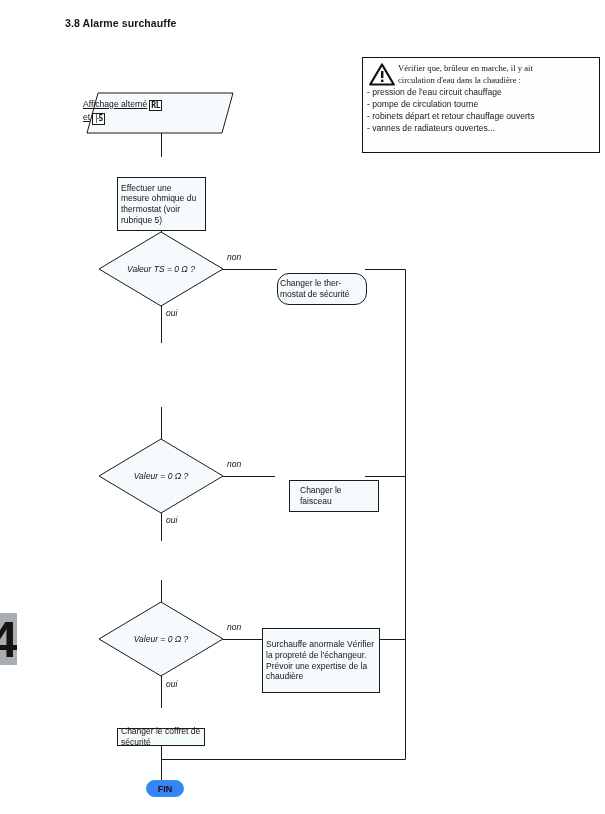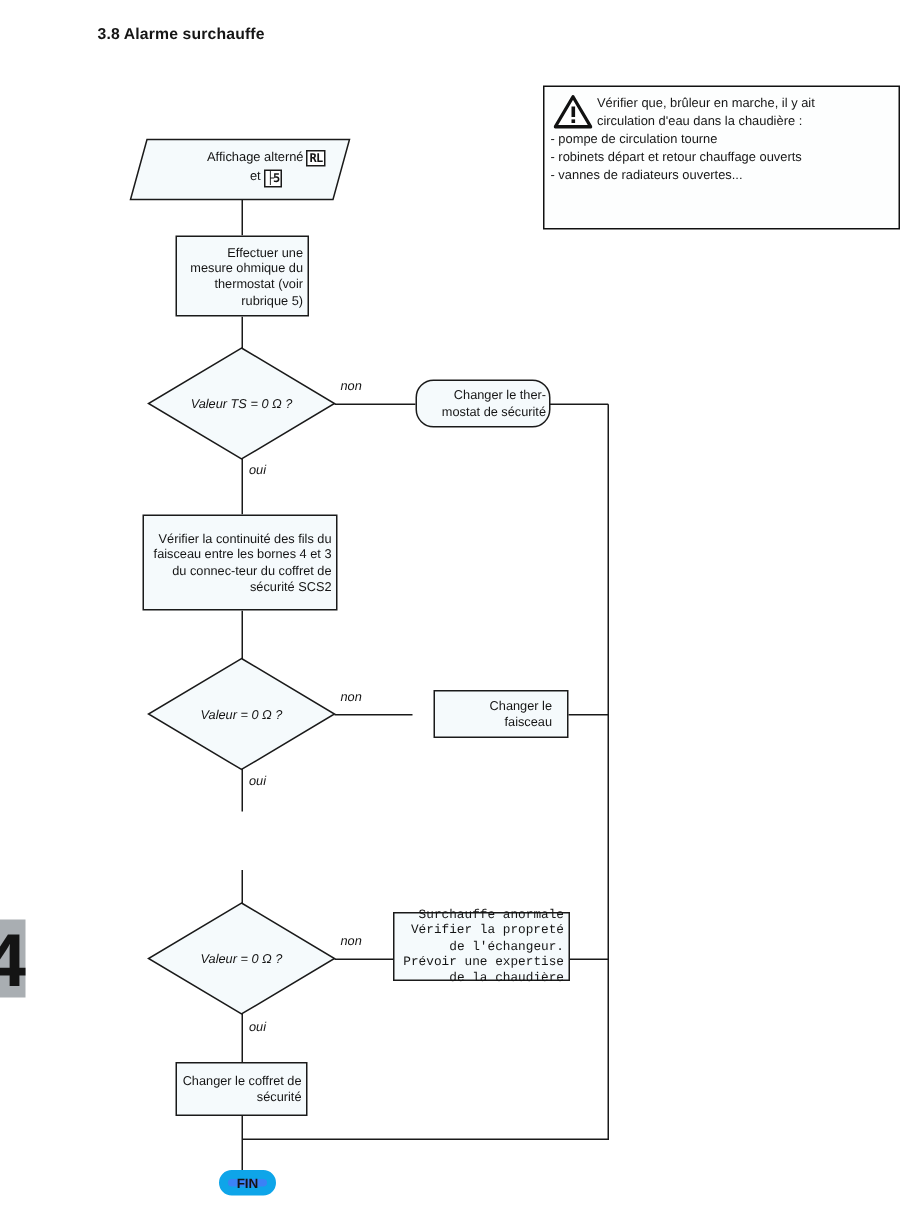--- a/index.html
+++ b/index.html
@@ -11,45 +11,45 @@
     position:absolute;left:65px;top:17px;margin:0;
     font-size:10.5px;font-weight:bold;letter-spacing:.1px;color:#161616;
   }
   
   .warning{
     position:absolute;left:362px;top:57px;width:238px;height:96px;box-sizing:border-box;
     border:1.6px solid #111;background:#fdfefe;padding:4px 3px 0 4px;
     font-size:8.6px;line-height:1.4;color:#161616;
   }
   .warn-icon{position:absolute;left:6px;top:5px;width:26px;height:23px;}
-  .w-indent{margin-left:31px;}
+  .w-indent{margin-left:31px;font-family:Liberation Serif, serif;}
   
   .flow-svg{position:absolute;left:0;top:0;width:605px;height:814px;}
   
   .node{
     position:absolute;box-sizing:border-box;border:1px solid #1a1a1a;background:#f5fafc;
-    display:flex;align-items:center;justify-content:center;text-align:right;
-    font-size:8.5px;line-height:1.24;color:#141414;padding:1px 3px;
+    display:flex;align-items:center;justify-content:center;text-align:left;
+    font-size:8.5px;line-height:1.24;color:#141414;padding:1px 3px;margin-top:20px;
   }
   .dtext,.lbl{
     position:absolute;font-size:8.5px;color:#141414;line-height:1.2;font-style:italic;
   }
   .dtext{width:110px;text-align:center;}
   .para-text{
-    position:absolute;left:105px;top:98px;width:145px;text-align:center;
-    font-size:8.6px;line-height:1.55;color:#141414;
+    position:absolute;left:83px;top:98px;width:145px;
+    font-size:8.6px;line-height:1.55;color:#141414;text-decoration:underline;
   }
   .code{
     display:inline-block;border:1px solid #1a1a1a;background:#fff;
     font-family:"DejaVu Sans Mono",monospace;font-weight:bold;font-size:8px;
     line-height:1.15;padding:0 1px;margin-left:2px;vertical-align:-1px;letter-spacing:-.5px;
   }
   .terminator{
     position:absolute;left:146px;top:780px;width:38px;height:17px;box-sizing:border-box;
-    border:6px solid #0ea5e9;border-radius:9px;background:#3b82f6;
+    border:1px solid #0ea5e9;border-radius:9px;background:#3b82f6;
     display:flex;align-items:center;justify-content:center;
     font-size:9px;font-weight:bold;color:#141414;
   }
   
   .side-tab{
     position:absolute;left:0;top:613px;width:17px;height:52px;background:#a9aeb2;
     overflow:hidden;
   }
   .side-tab span{
     display:block;font-size:50px;line-height:50px;font-weight:bold;color:#141414;
@@ -70,20 +70,21 @@
   <div class="warning">
     <span class="warn-icon">
       <svg width="26" height="23" viewBox="0 0 26 23">
         <path d="M13 1.5 L24.8 21.5 L1.2 21.5 Z" fill="#ffffff" stroke="#111" stroke-width="2.2" stroke-linejoin="round"></path>
         <rect x="12" y="8" width="2.4" height="7" fill="#111"></rect>
         <rect x="12" y="16.6" width="2.4" height="2.4" fill="#111"></rect>
       </svg>
     </span>
     <div class="w-indent">Vérifier que, brûleur en marche, il y ait</div>
     <div class="w-indent">circulation d'eau dans la chaudière :</div>
+    <div>- pression de l'eau circuit chauffage</div>
     <div>- pompe de circulation tourne</div>
     <div>- robinets départ et retour chauffage ouverts</div>
     <div>- vannes de radiateurs ouvertes...</div>
   </div>
 
   <svg class="flow-svg">
     <g stroke="#1a1a1a" stroke-width="1" fill="none">
       <path d="M161.5 133 V157"></path>
       <path d="M161.5 211 V233"></path>
       <path d="M161.5 305 V343"></path>
@@ -110,28 +111,27 @@
 
   <div class="para-text">
     <span>Affichage alterné</span><span class="code">RL</span><br>
     <span>et</span><span class="code">├5</span>
   </div>
 
   <div class="node" style="left:117px;top:157px;width:89px;height:54px;">Effectuer une mesure ohmique du thermostat (voir rubrique 5)</div>
 
   <div class="node" style="left:277px;top:253px;width:90px;height:32px;padding:1px 2px;border-radius:12px;">Changer le ther-mostat de sécurité</div>
 
-  <div class="node" style="left:95px;top:343px;width:130px;height:64px;">Vérifier la continuité des fils du faisceau entre les bornes 4 et 3 du connec-teur du coffret de sécurité SCS2</div>
 
   <div class="node" style="left:289px;top:460px;width:90px;height:32px;padding:1px 10px;">Changer le faisceau</div>
 
 
-  <div class="node" style="left:262px;top:608px;width:118px;height:46px;font-family:Liberation Mono, monospace;">Surchauffe anormale Vérifier la propreté de l'échangeur. Prévoir une expertise de la chaudière</div>
+  <div class="node" style="left:262px;top:608px;width:118px;height:65px;">Surchauffe anormale Vérifier la propreté de l'échangeur. Prévoir une expertise de la chaudière</div>
 
-  <div class="node" style="left:117px;top:708px;width:88px;height:36px;">Changer le coffret de sécurité</div>
+  <div class="node" style="left:117px;top:708px;width:88px;height:18px;">Changer le coffret de sécurité</div>
 
   <div class="dtext" style="left:106px;top:264px;">Valeur TS = 0 Ω ?</div>
   <div class="dtext" style="left:106px;top:471px;">Valeur = 0 Ω ?</div>
   <div class="dtext" style="left:106px;top:634px;">Valeur = 0 Ω ?</div>
 
   <div class="lbl" style="left:227px;top:252px;">non</div>
   <div class="lbl" style="left:166px;top:308px;">oui</div>
   <div class="lbl" style="left:227px;top:459px;">non</div>
   <div class="lbl" style="left:166px;top:515px;">oui</div>
   <div class="lbl" style="left:227px;top:622px;">non</div>

